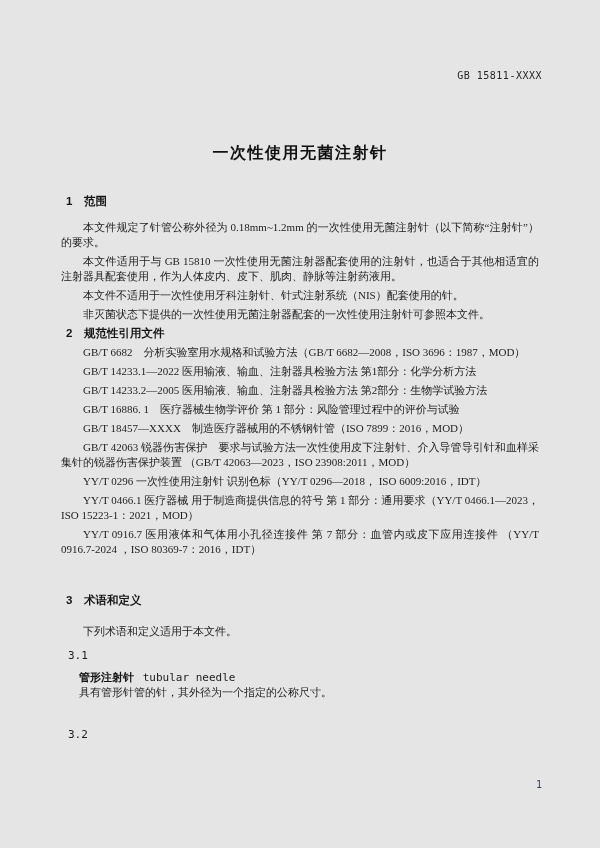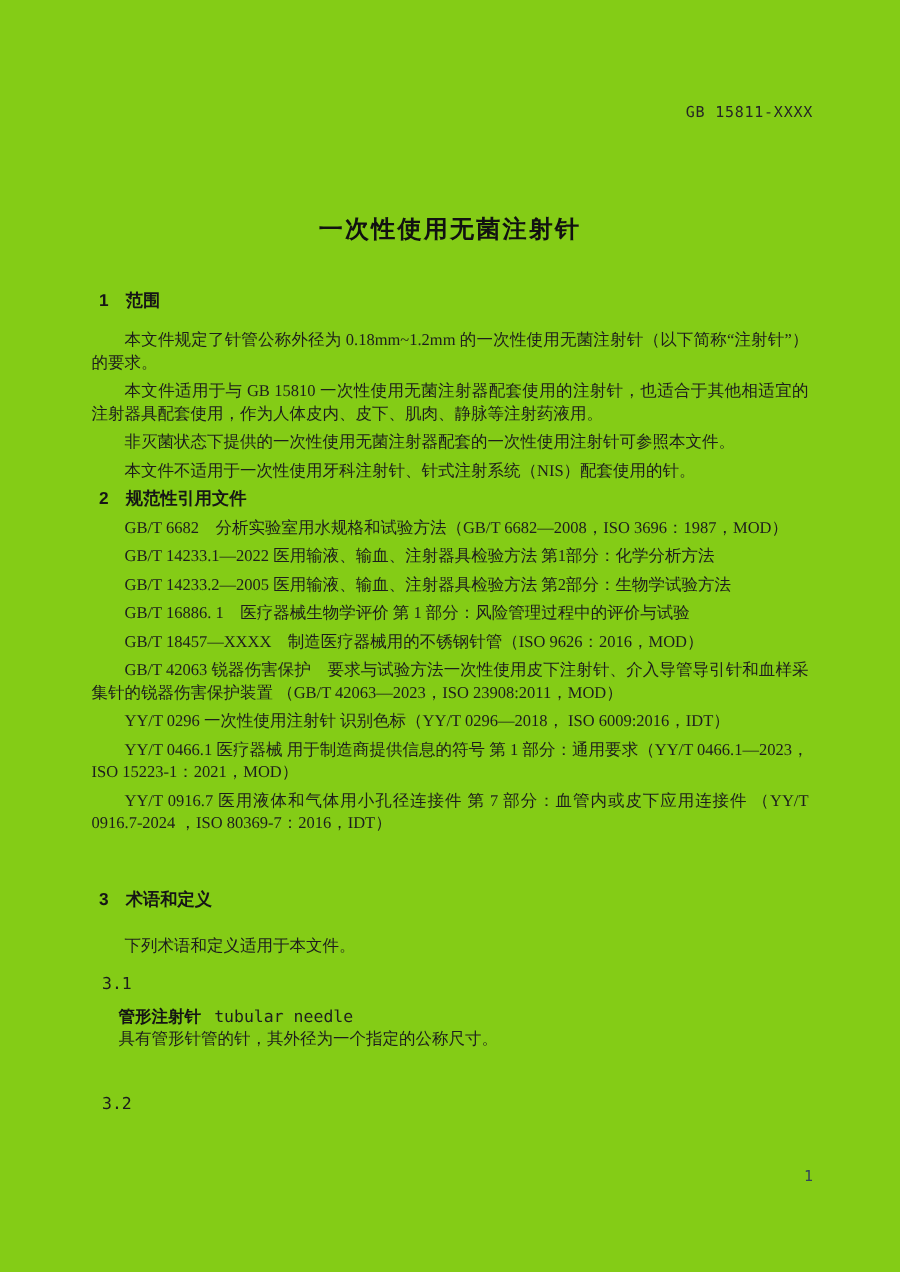--- a/index.html
+++ b/index.html
@@ -1,21 +1,21 @@
 <!DOCTYPE html>
 <html><head>
 <meta charset="utf-8">
 <style>
   html, body { margin: 0; padding: 0; background: #ffffff; }
   .page {
     position: relative;
     width: 600px;
     height: 848px;
     margin: 0 auto;
-    background: #84cc16;
+    background: #e5e5e5;
     box-sizing: border-box;
     padding: 0 57px;
     overflow: hidden;
     font-family: "Liberation Serif", serif;
     color: #1d1d1d;
   }
   .page-header {
     position: absolute;
     top: 70px;
     right: 58px;
@@ -105,29 +105,29 @@
 
   <div class="page-header">
     <span>GB 15811-XXXX</span>
   </div>
 
   <h1 class="doc-title">一次性使用无菌注射针</h1>
 
   <h2 class="sec-heading h-scope">1　范围</h2>
   <p class="body-para after-heading">本文件规定了针管公称外径为 0.18mm~1.2mm 的一次性使用无菌注射针（以下简称“注射针”）的要求。</p>
   <p class="body-para">本文件适用于与 GB 15810 一次性使用无菌注射器配套使用的注射针，也适合于其他相适宜的注射器具配套使用，作为人体皮内、皮下、肌肉、静脉等注射药液用。</p>
+  <p class="body-para">本文件不适用于一次性使用牙科注射针、针式注射系统（NIS）配套使用的针。</p>
   <p class="body-para">非灭菌状态下提供的一次性使用无菌注射器配套的一次性使用注射针可参照本文件。</p>
-  <p class="body-para">本文件不适用于一次性使用牙科注射针、针式注射系统（NIS）配套使用的针。</p>
 
   <h2 class="sec-heading h-refs">2　规范性引用文件</h2>
   <p class="body-para">GB/T 6682　分析实验室用水规格和试验方法（GB/T 6682—2008，ISO 3696：1987，MOD）</p>
   <p class="body-para">GB/T 14233.1—2022 医用输液、输血、注射器具检验方法 第1部分：化学分析方法</p>
   <p class="body-para">GB/T 14233.2—2005 医用输液、输血、注射器具检验方法 第2部分：生物学试验方法</p>
   <p class="body-para">GB/T 16886. 1　医疗器械生物学评价 第 1 部分：风险管理过程中的评价与试验</p>
-  <p class="body-para">GB/T 18457—XXXX　制造医疗器械用的不锈钢针管（ISO 9626：2016，MOD）</p>
+  <p class="body-para">GB/T 18457—XXXX　制造医疗器械用的不锈钢针管（ISO 7899：2016，MOD）</p>
   <p class="body-para">GB/T 42063 锐器伤害保护　要求与试验方法一次性使用皮下注射针、介入导管导引针和血样采集针的锐器伤害保护装置 （GB/T 42063—2023，ISO 23908:2011，MOD）</p>
   <p class="body-para">YY/T 0296 一次性使用注射针 识别色标（YY/T 0296—2018， ISO 6009:2016，IDT）</p>
   <p class="body-para">YY/T 0466.1 医疗器械 用于制造商提供信息的符号 第 1 部分：通用要求（YY/T 0466.1—2023，ISO 15223-1：2021，MOD）</p>
   <p class="body-para">YY/T 0916.7 医用液体和气体用小孔径连接件 第 7 部分：血管内或皮下应用连接件 （YY/T 0916.7-2024 ，ISO 80369-7：2016，IDT）</p>
 
   <h2 class="sec-heading h-terms">3　术语和定义</h2>
   <p class="body-para after-heading-terms">下列术语和定义适用于本文件。</p>
 
   <p class="term-number">3.1</p>
   <p class="term-line">

